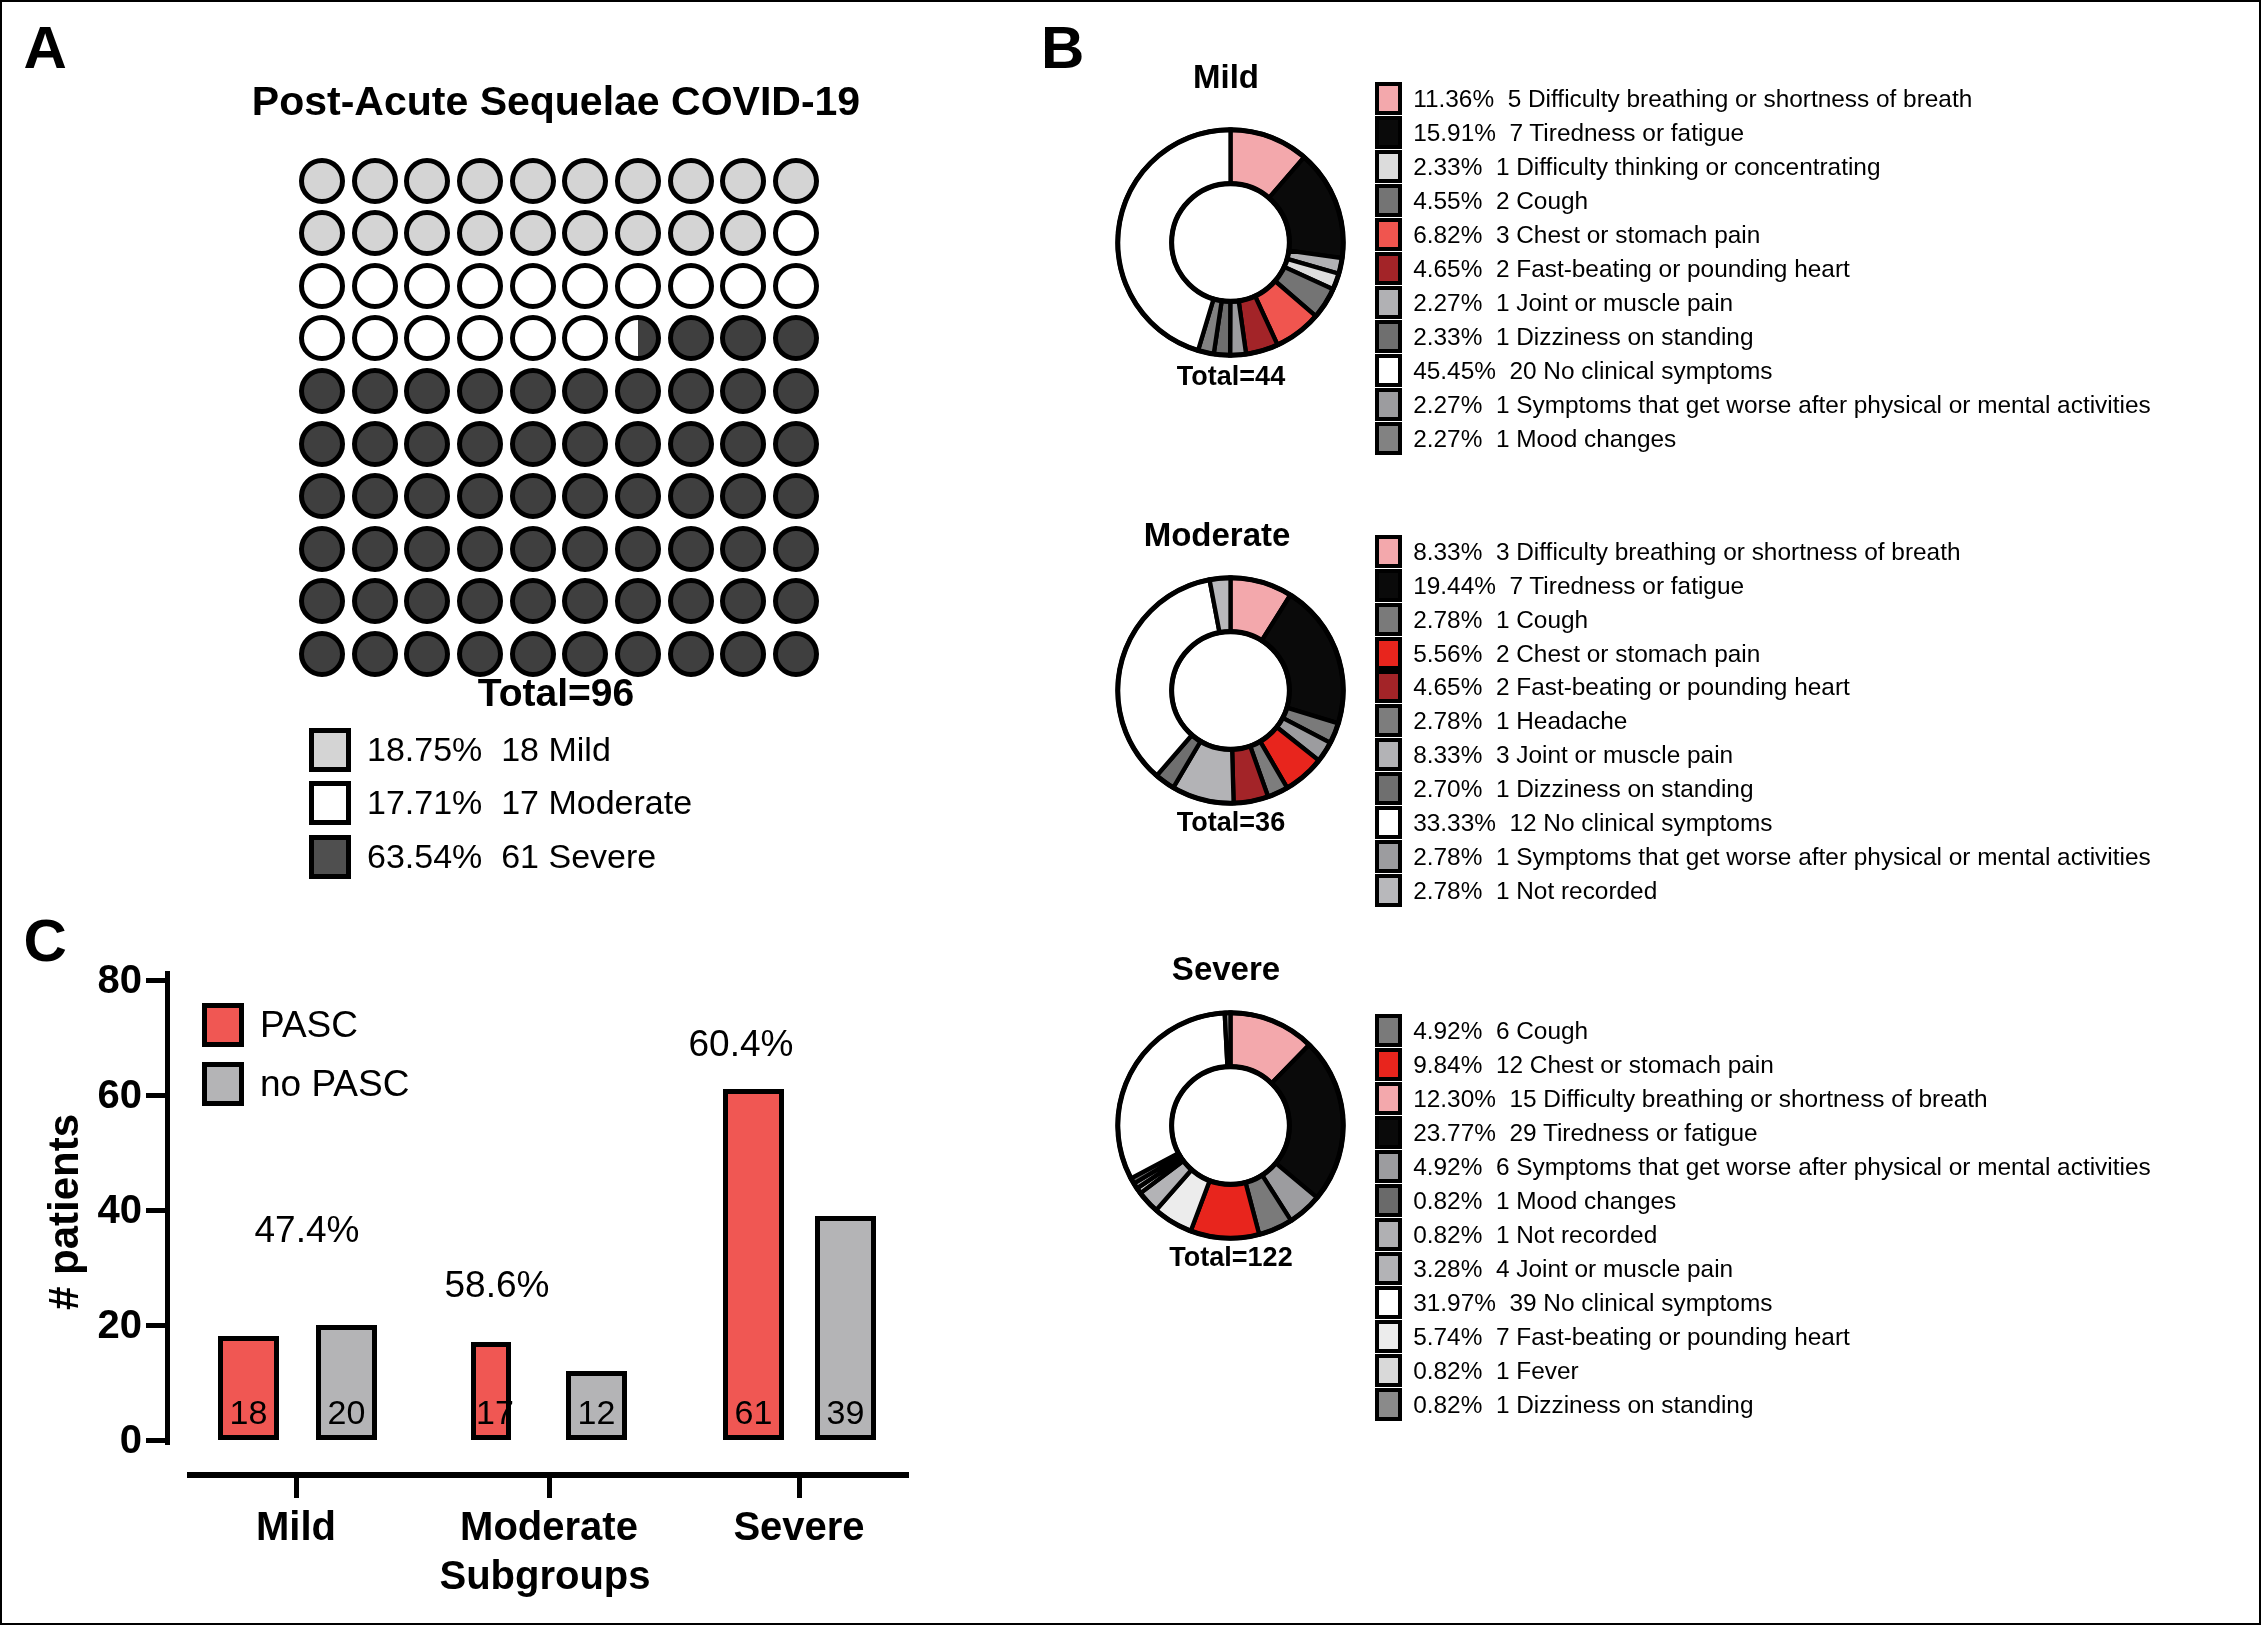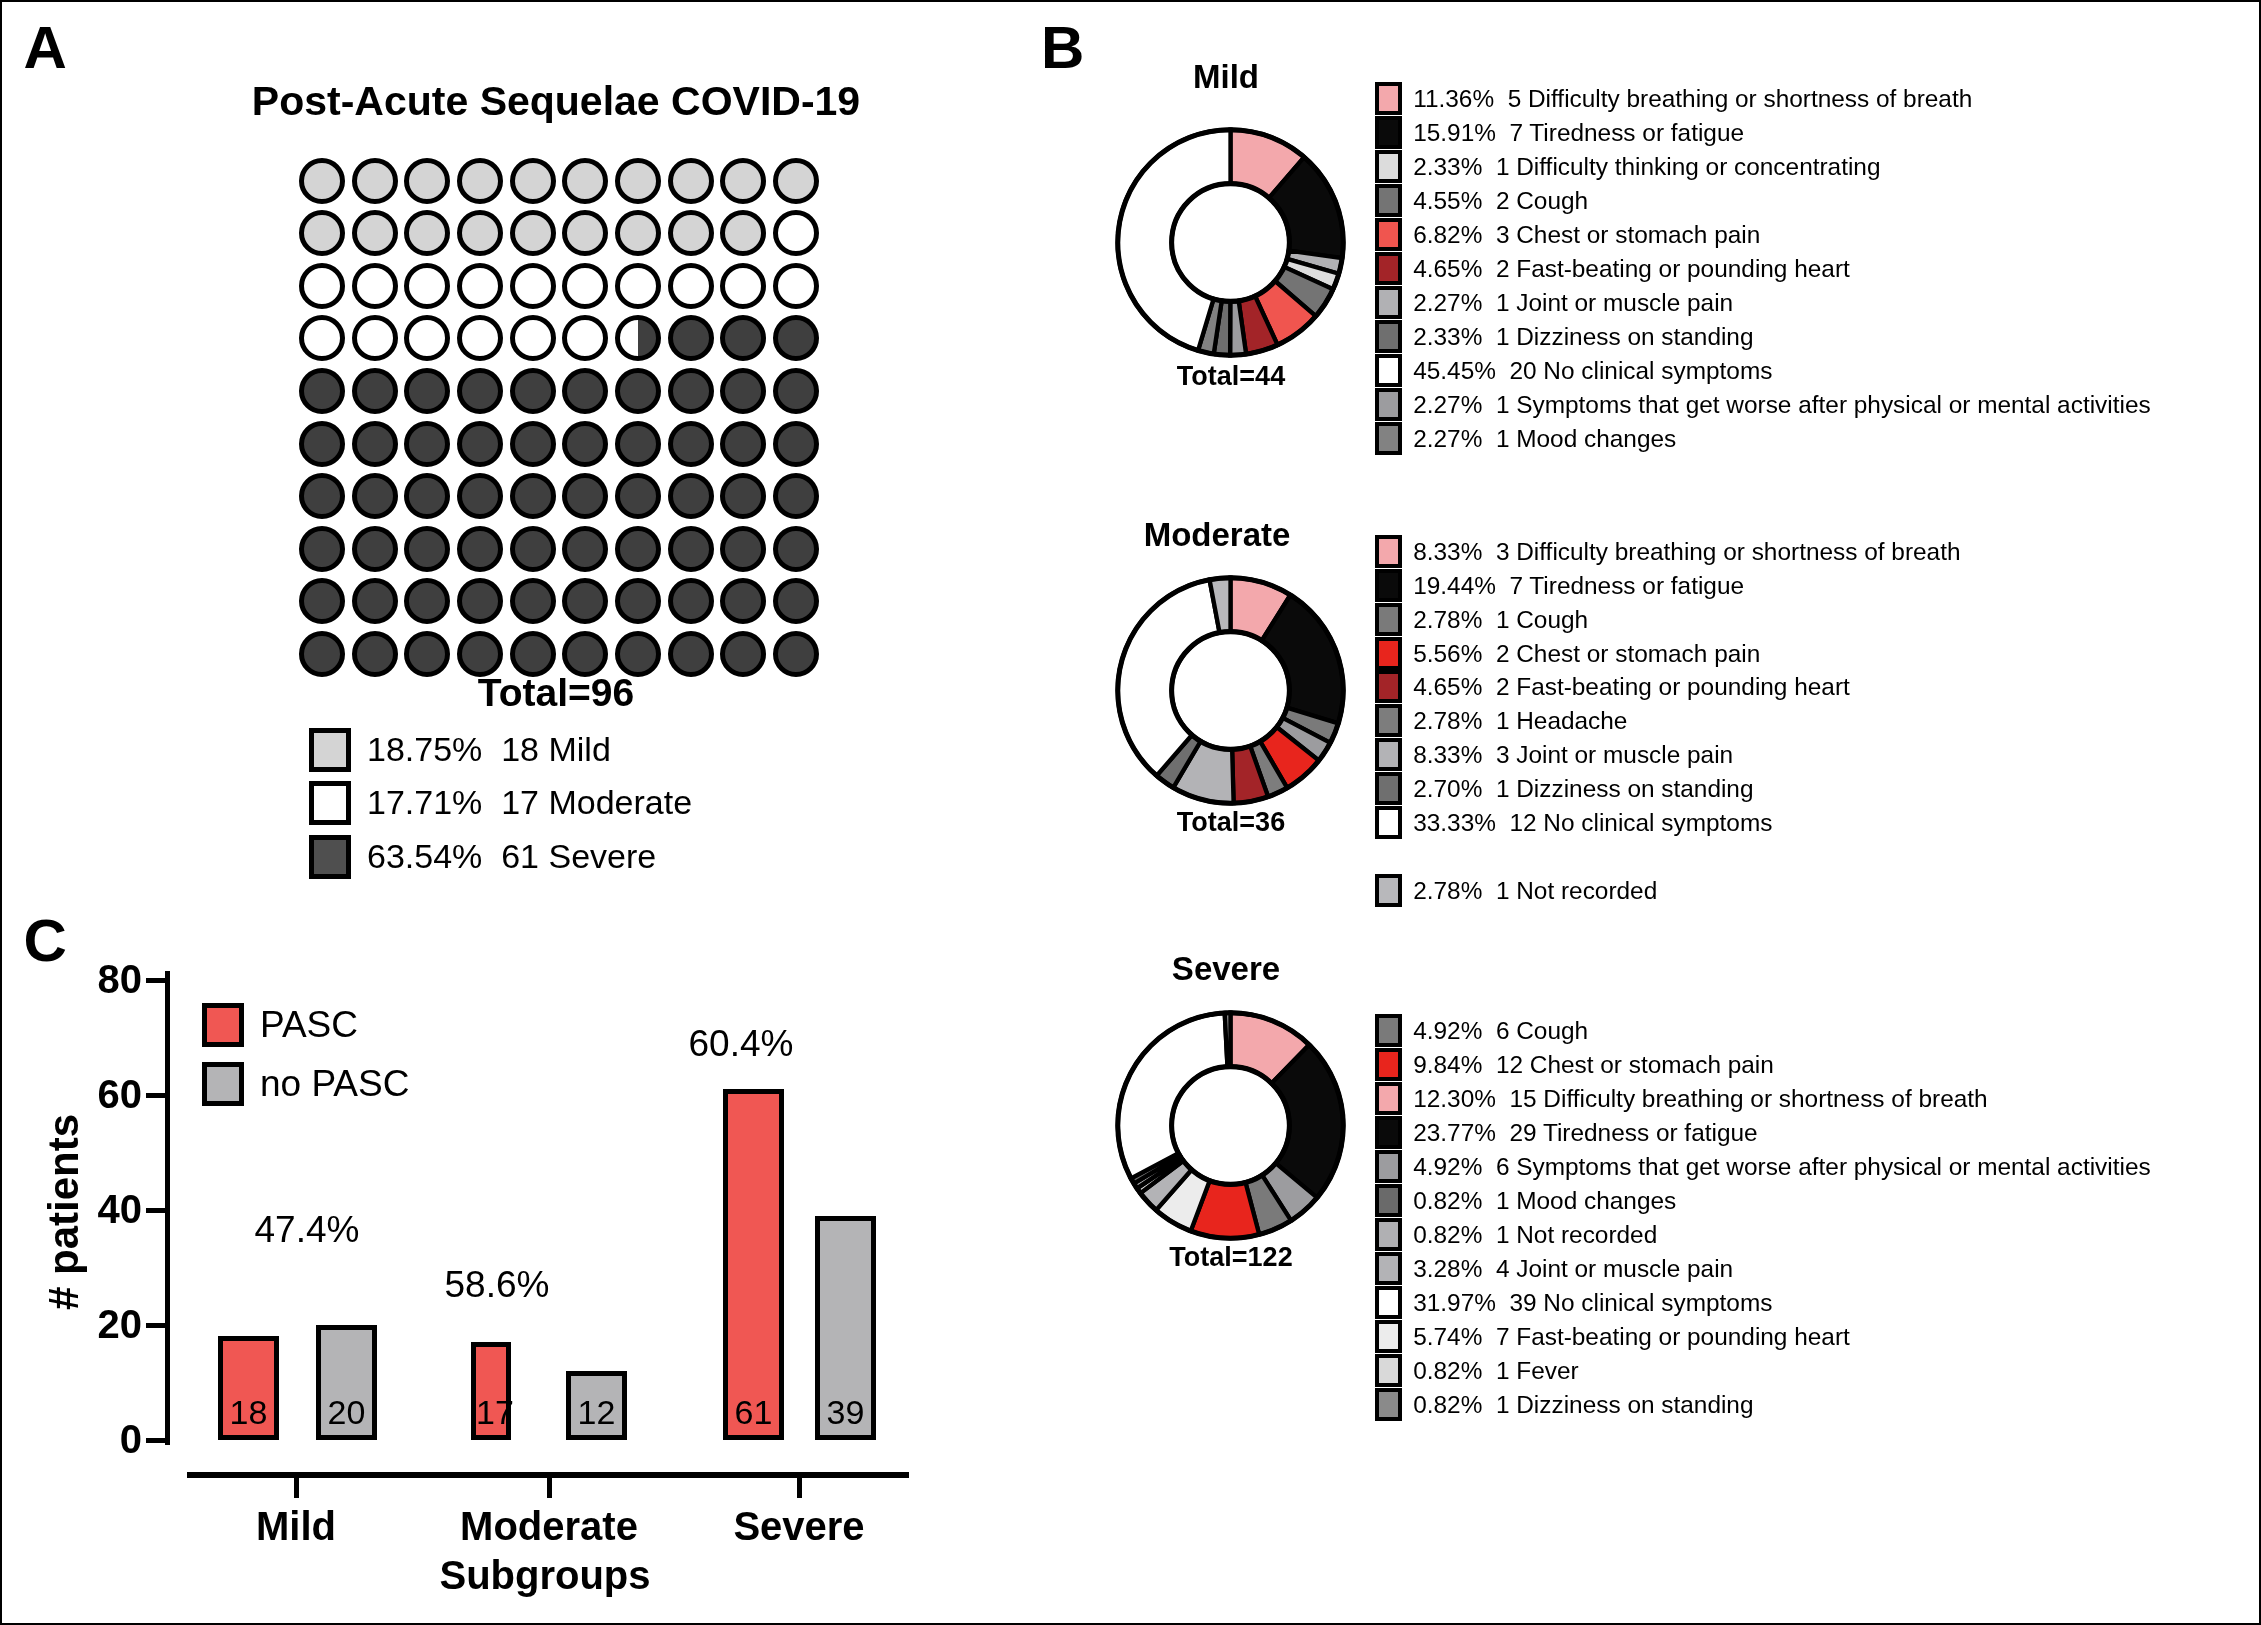--- a/index.html
+++ b/index.html
@@ -351,20 +351,24 @@
       <span class="legB-text">8.33%&nbsp;&nbsp;3 Joint or muscle pain</span>
     </div>
     <div class="legB-row" style="top: 770px;">
       <span class="legB-swatch" style="background: rgb(111, 111, 111);"></span>
       <span class="legB-text">2.70%&nbsp;&nbsp;1 Dizziness on standing</span>
     </div>
     <div class="legB-row" style="top: 804px;">
       <span class="legB-swatch" style="background: rgb(255, 255, 255);"></span>
       <span class="legB-text">33.33%&nbsp;&nbsp;12 No clinical symptoms</span>
     </div>
+    <div class="legB-row" style="top: 838px;">
+      <span class="legB-swatch" style="background: rgb(156, 156, 159);"></span>
+      <span class="legB-text">2.78%&nbsp;&nbsp;1 Symptoms that get worse after physical or mental activities</span>
+    </div>
     <div class="legB-row" style="top: 872px;">
       <span class="legB-swatch" style="background: rgb(184, 184, 187);"></span>
       <span class="legB-text">2.78%&nbsp;&nbsp;1 Not recorded</span>
     </div>
     <div class="legB-row" style="top: 1012px;">
       <span class="legB-swatch" style="background: rgb(122, 122, 122);"></span>
       <span class="legB-text">4.92%&nbsp;&nbsp;6 Cough</span>
     </div>
     <div class="legB-row" style="top: 1046px;">
       <span class="legB-swatch" style="background: rgb(232, 37, 29);"></span>

